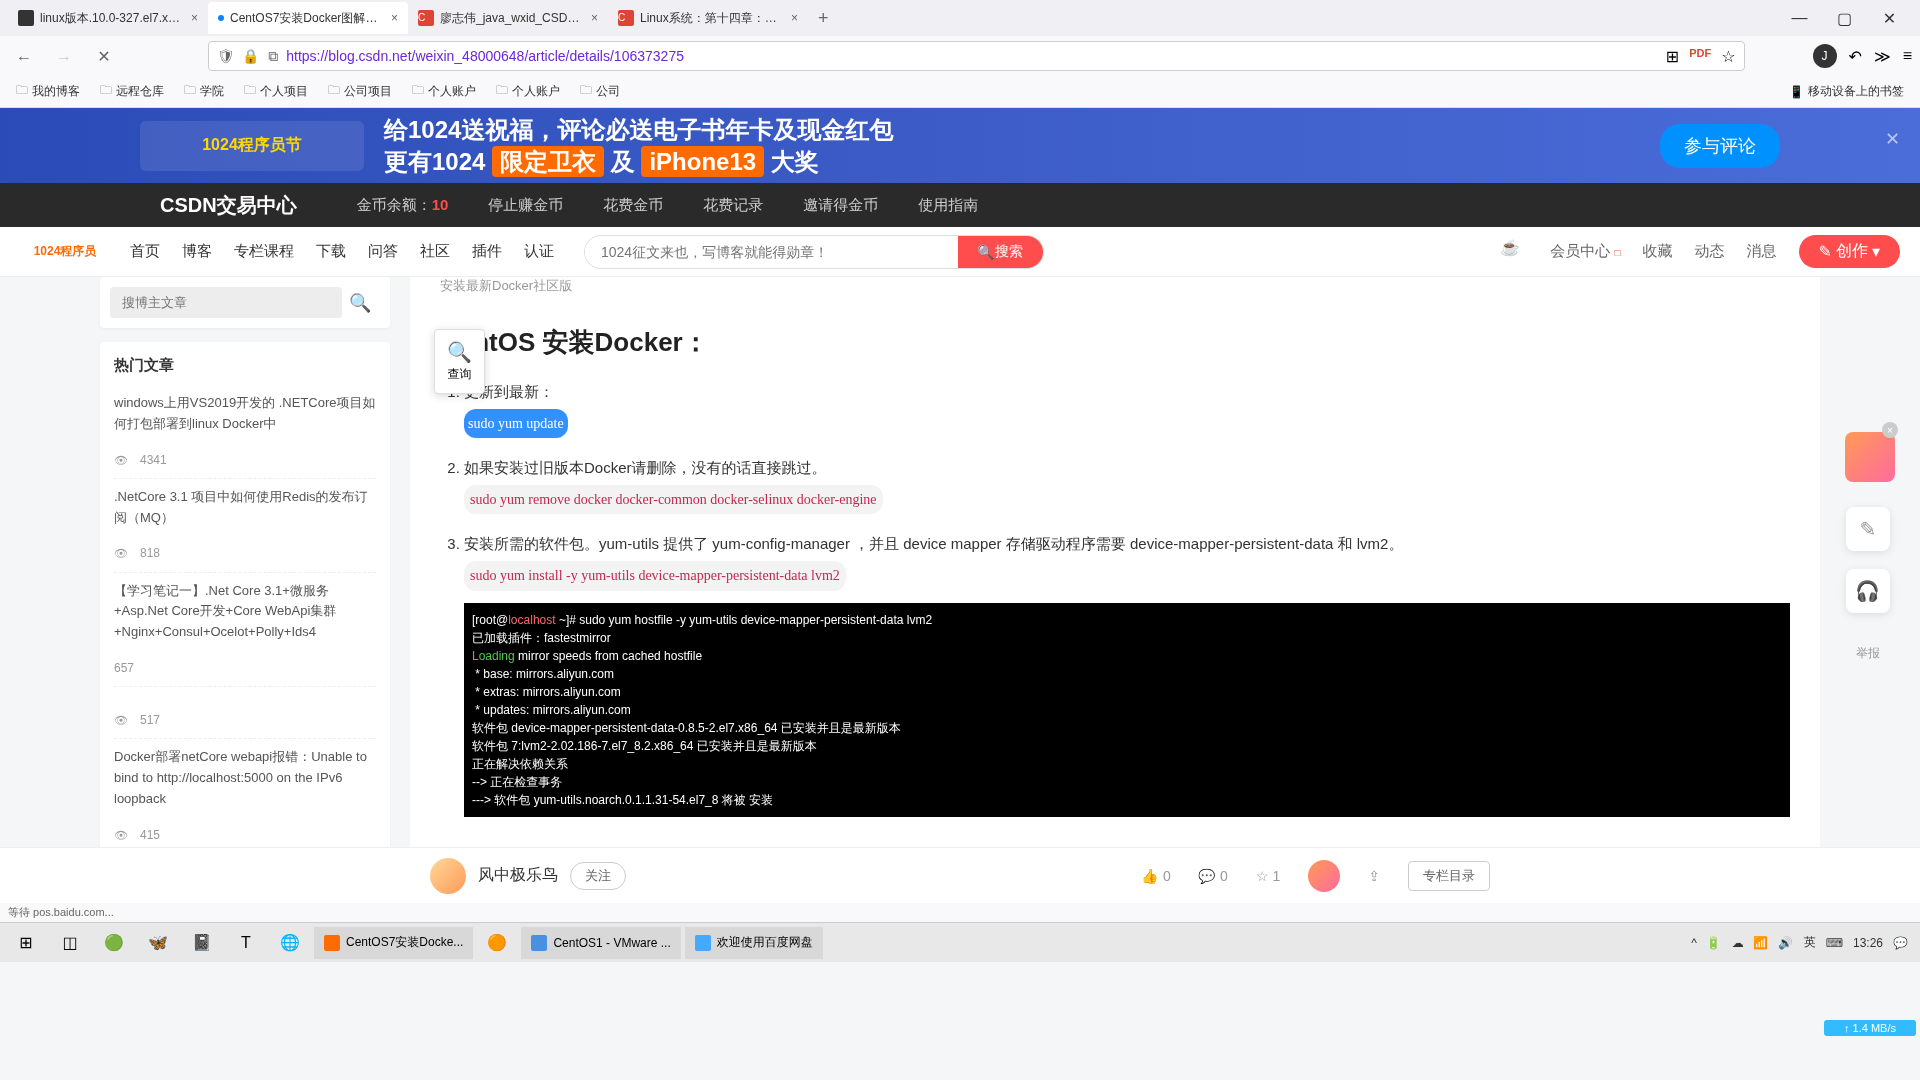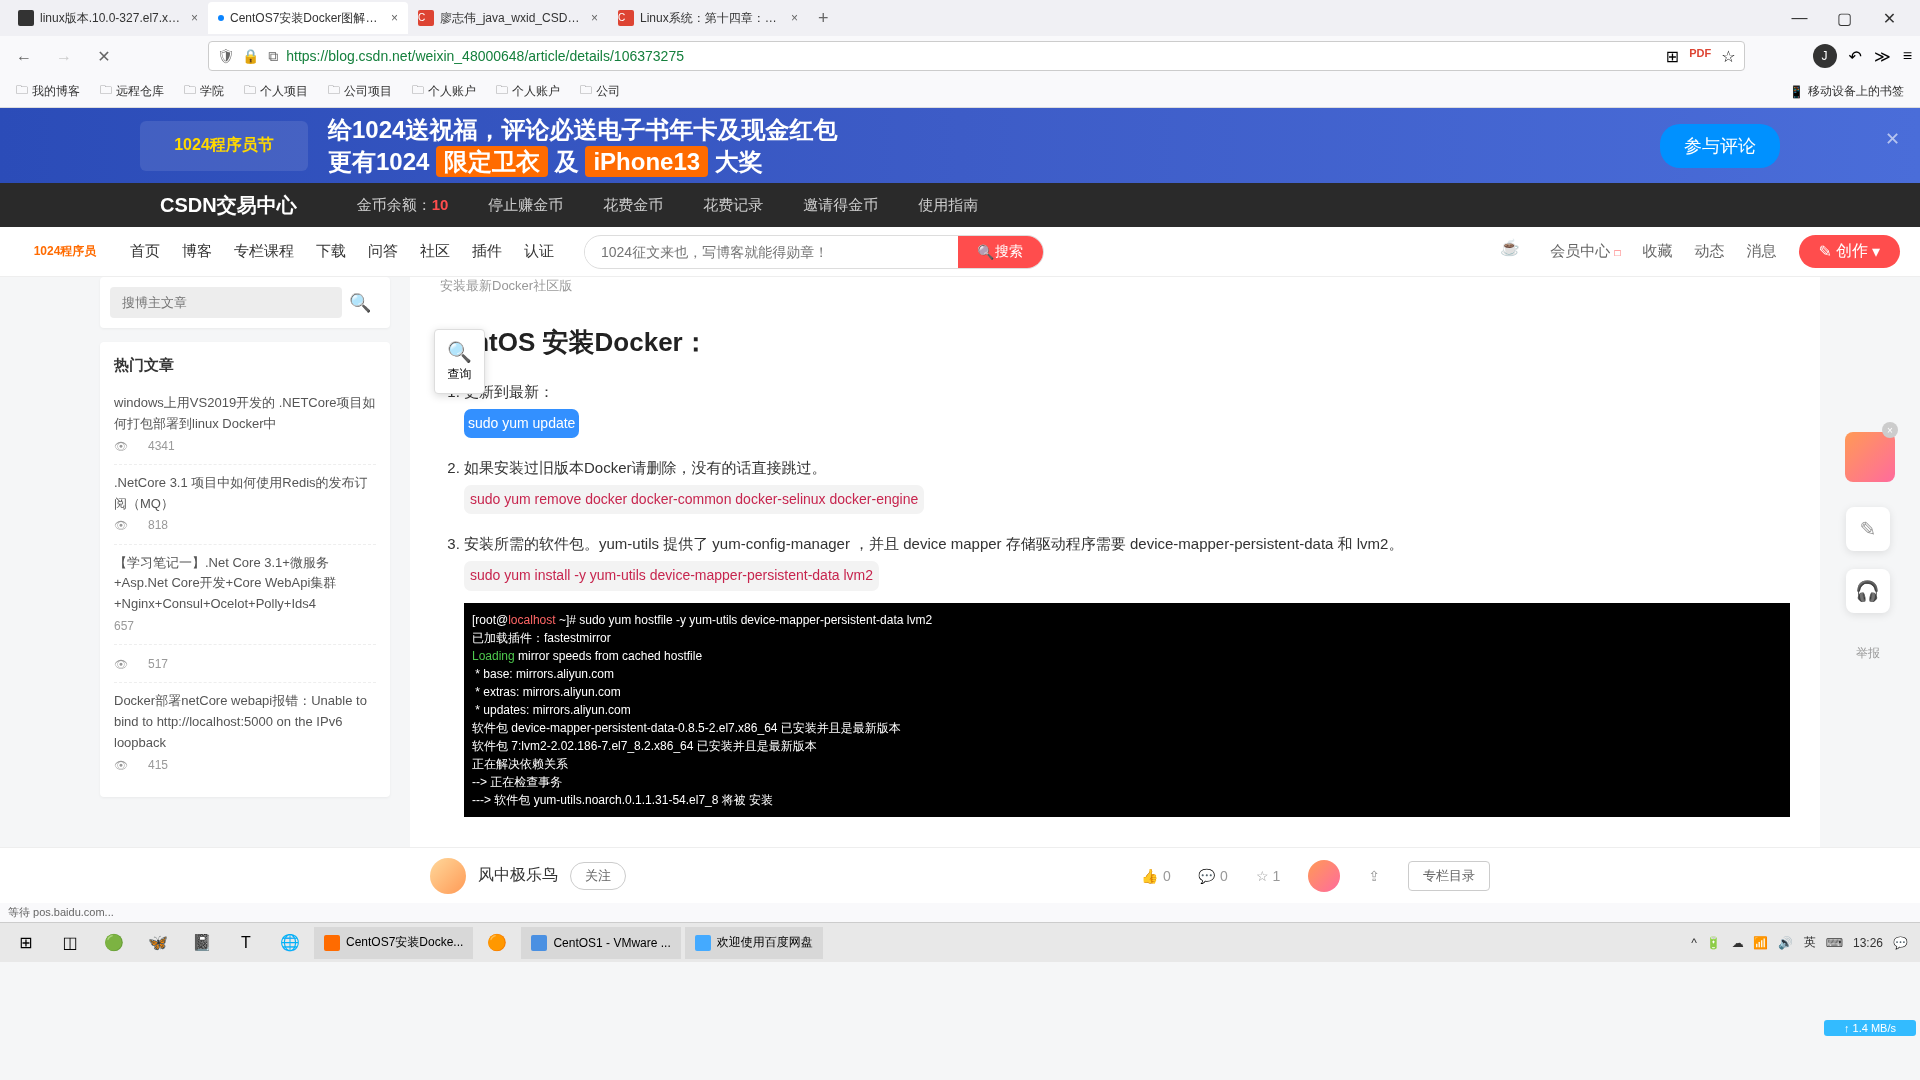--- a/index.html
+++ b/index.html
@@ -14,33 +14,33 @@
     .tab .close { margin-left: 8px; color: #666; }
     .tab .dot { width: 6px; height: 6px; background: #0a84ff; border-radius: 50%; margin-right: 6px; }
     .new-tab { padding: 0 10px; color: #666; font-size: 18px; cursor: pointer; }
     .window-controls { margin-left: auto; display: flex; }
     .win-btn { width: 45px; height: 30px; display: flex; align-items: center; justify-content: center; color: #333; cursor: pointer; }
     
     .addr-bar { display: flex; align-items: center; background: #f9f9fb; height: 40px; padding: 0 8px; gap: 8px; }
     .nav-btn { width: 32px; height: 32px; display: flex; align-items: center; justify-content: center; color: #666; cursor: pointer; border-radius: 4px; }
     .url-box { flex: 1; display: flex; align-items: center; background: #fff; border: 1px solid #ccc; border-radius: 4px; height: 30px; padding: 0 8px; gap: 8px; margin: 0 60px 0 80px; }
     .url-icon { color: #666; font-size: 14px; }
-    .url-text { font-size: 14px; color: #15803d; }
+    .url-text { font-size: 14px; color: #6d28d9; }
     .url-actions { margin-left: auto; display: flex; gap: 10px; }
     .right-icons { display: flex; gap: 12px; align-items: center; }
     .avatar-circle { width: 24px; height: 24px; background: #333; color: #fff; border-radius: 50%; display: flex; align-items: center; justify-content: center; font-size: 12px; }
     
     .bookmarks { display: flex; align-items: center; background: #f9f9fb; height: 32px; padding: 0 8px; gap: 4px; border-bottom: 1px solid #ddd; }
     .bookmark { display: flex; align-items: center; padding: 4px 8px; font-size: 12px; color: #333; cursor: pointer; gap: 4px; }
     .folder-icon { color: #666; }
     .bookmarks-right { margin-left: auto; }
     
     
     .promo-banner { height: 75px; background: linear-gradient(90deg, #2b4cb8 0%, #3d5cc7 50%, #4a6dd9 100%); display: flex; align-items: center; padding: 0 140px; position: relative; }
-    .banner-logo { width: 168px; height: 50px; background: rgba(255,255,255,0.1); border-radius: 6px; display: flex; align-items: center; justify-content: center; color: #ffd800; font-weight: bold; font-size: 16px; }
+    .banner-logo { width: 224px; height: 50px; background: rgba(255,255,255,0.1); border-radius: 6px; display: flex; align-items: center; justify-content: center; color: #ffd800; font-weight: bold; font-size: 16px; }
     .banner-text { color: #fff; font-size: 24px; margin-left: 20px; font-weight: bold; }
     .banner-highlight1 { background: #ff6b00; padding: 2px 8px; border-radius: 4px; }
     .banner-highlight2 { background: #ff6b00; padding: 2px 8px; border-radius: 4px; }
     .banner-btn { margin-left: auto; background: #0091ff; color: #fff; padding: 10px 24px; border-radius: 20px; font-size: 18px; cursor: pointer; }
     .banner-close { position: absolute; right: 20px; top: 20px; color: rgba(255,255,255,0.6); cursor: pointer; font-size: 18px; }
     
     
     .subnav { background: #2a2a2a; height: 44px; display: flex; align-items: center; padding: 0 160px; gap: 40px; color: #ccc; font-size: 15px; }
     .subnav-title { font-size: 20px; font-weight: bold; color: #fff; margin-right: 20px; }
     .subnav-item { cursor: pointer; }
@@ -62,30 +62,30 @@
     
     .content { display: flex; padding: 0 100px 0 100px; gap: 20px; height: 570px; overflow: hidden; position: relative; }
     .sidebar { width: 290px; flex-shrink: 0; }
     .sidebar-search { background: #fff; border-radius: 4px; padding: 10px; margin-bottom: 14px; display: flex; align-items: center; box-shadow: 0 1px 3px rgba(0,0,0,0.05); }
     .sidebar-input { flex: 1; border: none; background: #ededed; padding: 8px 12px; border-radius: 4px; font-size: 13px; outline: none; }
     .sidebar-search-icon { padding: 0 8px; color: #666; font-size: 18px; }
     .sidebar-box { background: #fff; border-radius: 4px; padding: 14px; margin-bottom: 14px; box-shadow: 0 1px 3px rgba(0,0,0,0.05); }
     .sidebar-title { font-size: 15px; font-weight: bold; color: #333; margin-bottom: 10px; }
     .article-item { padding: 8px 0; font-size: 13px; color: #555; line-height: 1.6; border-bottom: 1px dashed #eee; }
     .article-item:last-child { border: none; }
-    .article-meta { color: #999; font-size: 12px; margin-top: 2px; display: flex; align-items: center; gap: 20px; }
+    .article-meta { color: #999; font-size: 12px; margin-top: 16px; display: flex; align-items: center; gap: 12px; }
     
     .main { flex: 1; background: #fff; padding: 0 30px; position: relative; }
     .section-hint { color: #999; font-size: 13px; padding-bottom: 10px; }
     .article-title { font-size: 26px; font-weight: bold; color: #222; margin: 20px 0 18px; }
     .tooltip { position: absolute; left: 24px; top: 52px; background: #fff; border: 1px solid #ddd; box-shadow: 0 2px 8px rgba(0,0,0,0.15); padding: 10px 12px; border-radius: 4px; text-align: center; font-size: 12px; }
     .tooltip-icon { font-size: 20px; display: block; margin-bottom: 2px; }
     .ol-list { padding-left: 24px; }
     .ol-list li { font-size: 15px; color: #333; line-height: 1.8; margin-bottom: 16px; }
-    .code-inline { background: #f3f3f3; color: #c7254e; padding: 2px 6px; border-radius: 7px; font-family: Liberation Sans, sans-serif; font-size: 14px; display: inline-block; margin-top: 4px; }
+    .code-inline { background: #f3f3f3; color: #c7254e; padding: 2px 6px; border-radius: 12px; font-family: Liberation Serif, serif; font-size: 14px; display: inline-block; margin-top: 4px; }
     .code-highlight { background: #3390ff; color: #fff; padding: 2px 4px; }
     .terminal { background: #000; color: #fff; font-family: Consolas, monospace; font-size: 12px; padding: 8px; line-height: 1.5; margin-top: 12px; white-space: pre; overflow: hidden; }
     .term-green { color: #4ec94e; }
     .term-red { color: #ff6666; }
     
     
     .float-right { position: absolute; right: 30px; top: 230px; display: flex; flex-direction: column; gap: 18px; }
     .float-item { width: 44px; height: 44px; background: #fff; border-radius: 8px; box-shadow: 0 2px 8px rgba(0,0,0,0.1); display: flex; align-items: center; justify-content: center; color: #999; font-size: 20px; cursor: pointer; }
     .float-item.report { background: none; box-shadow: none; font-size: 12px; color: #999; flex-direction: column; }
     .gift-box { position: absolute; right: 25px; top: 155px; width: 50px; height: 50px; background: linear-gradient(135deg,#ff9a56,#ff6b9d); border-radius: 8px; }

